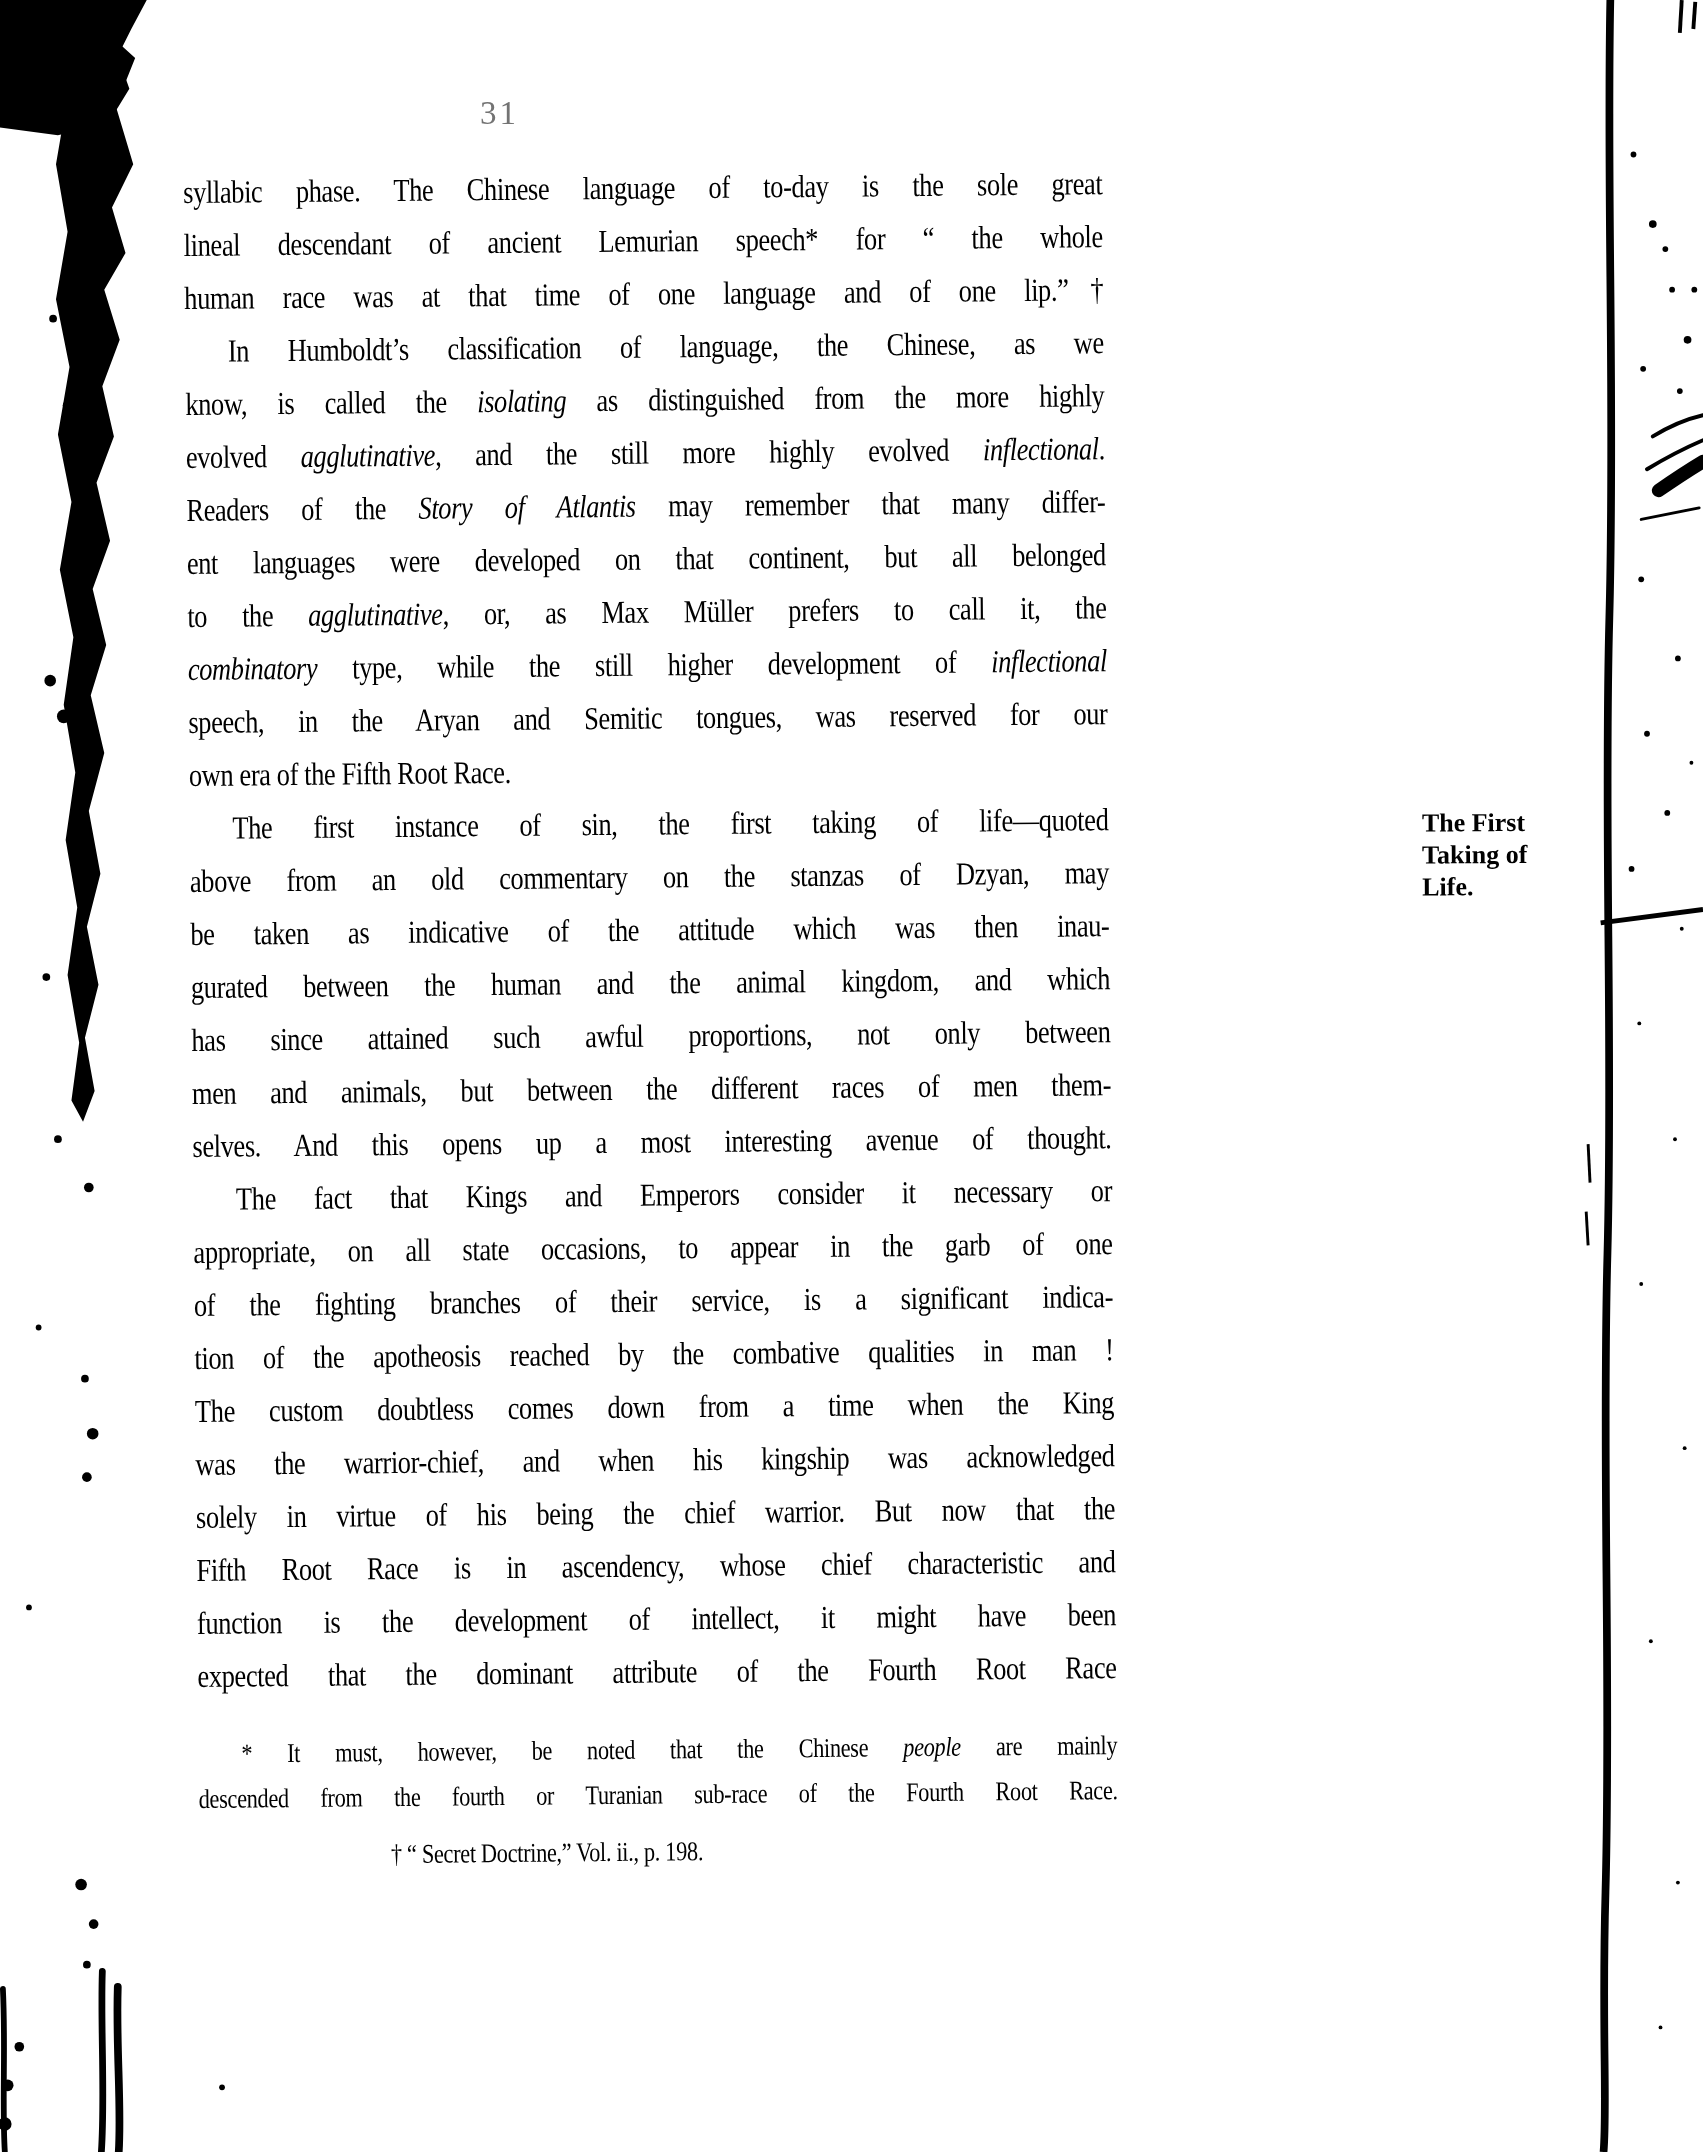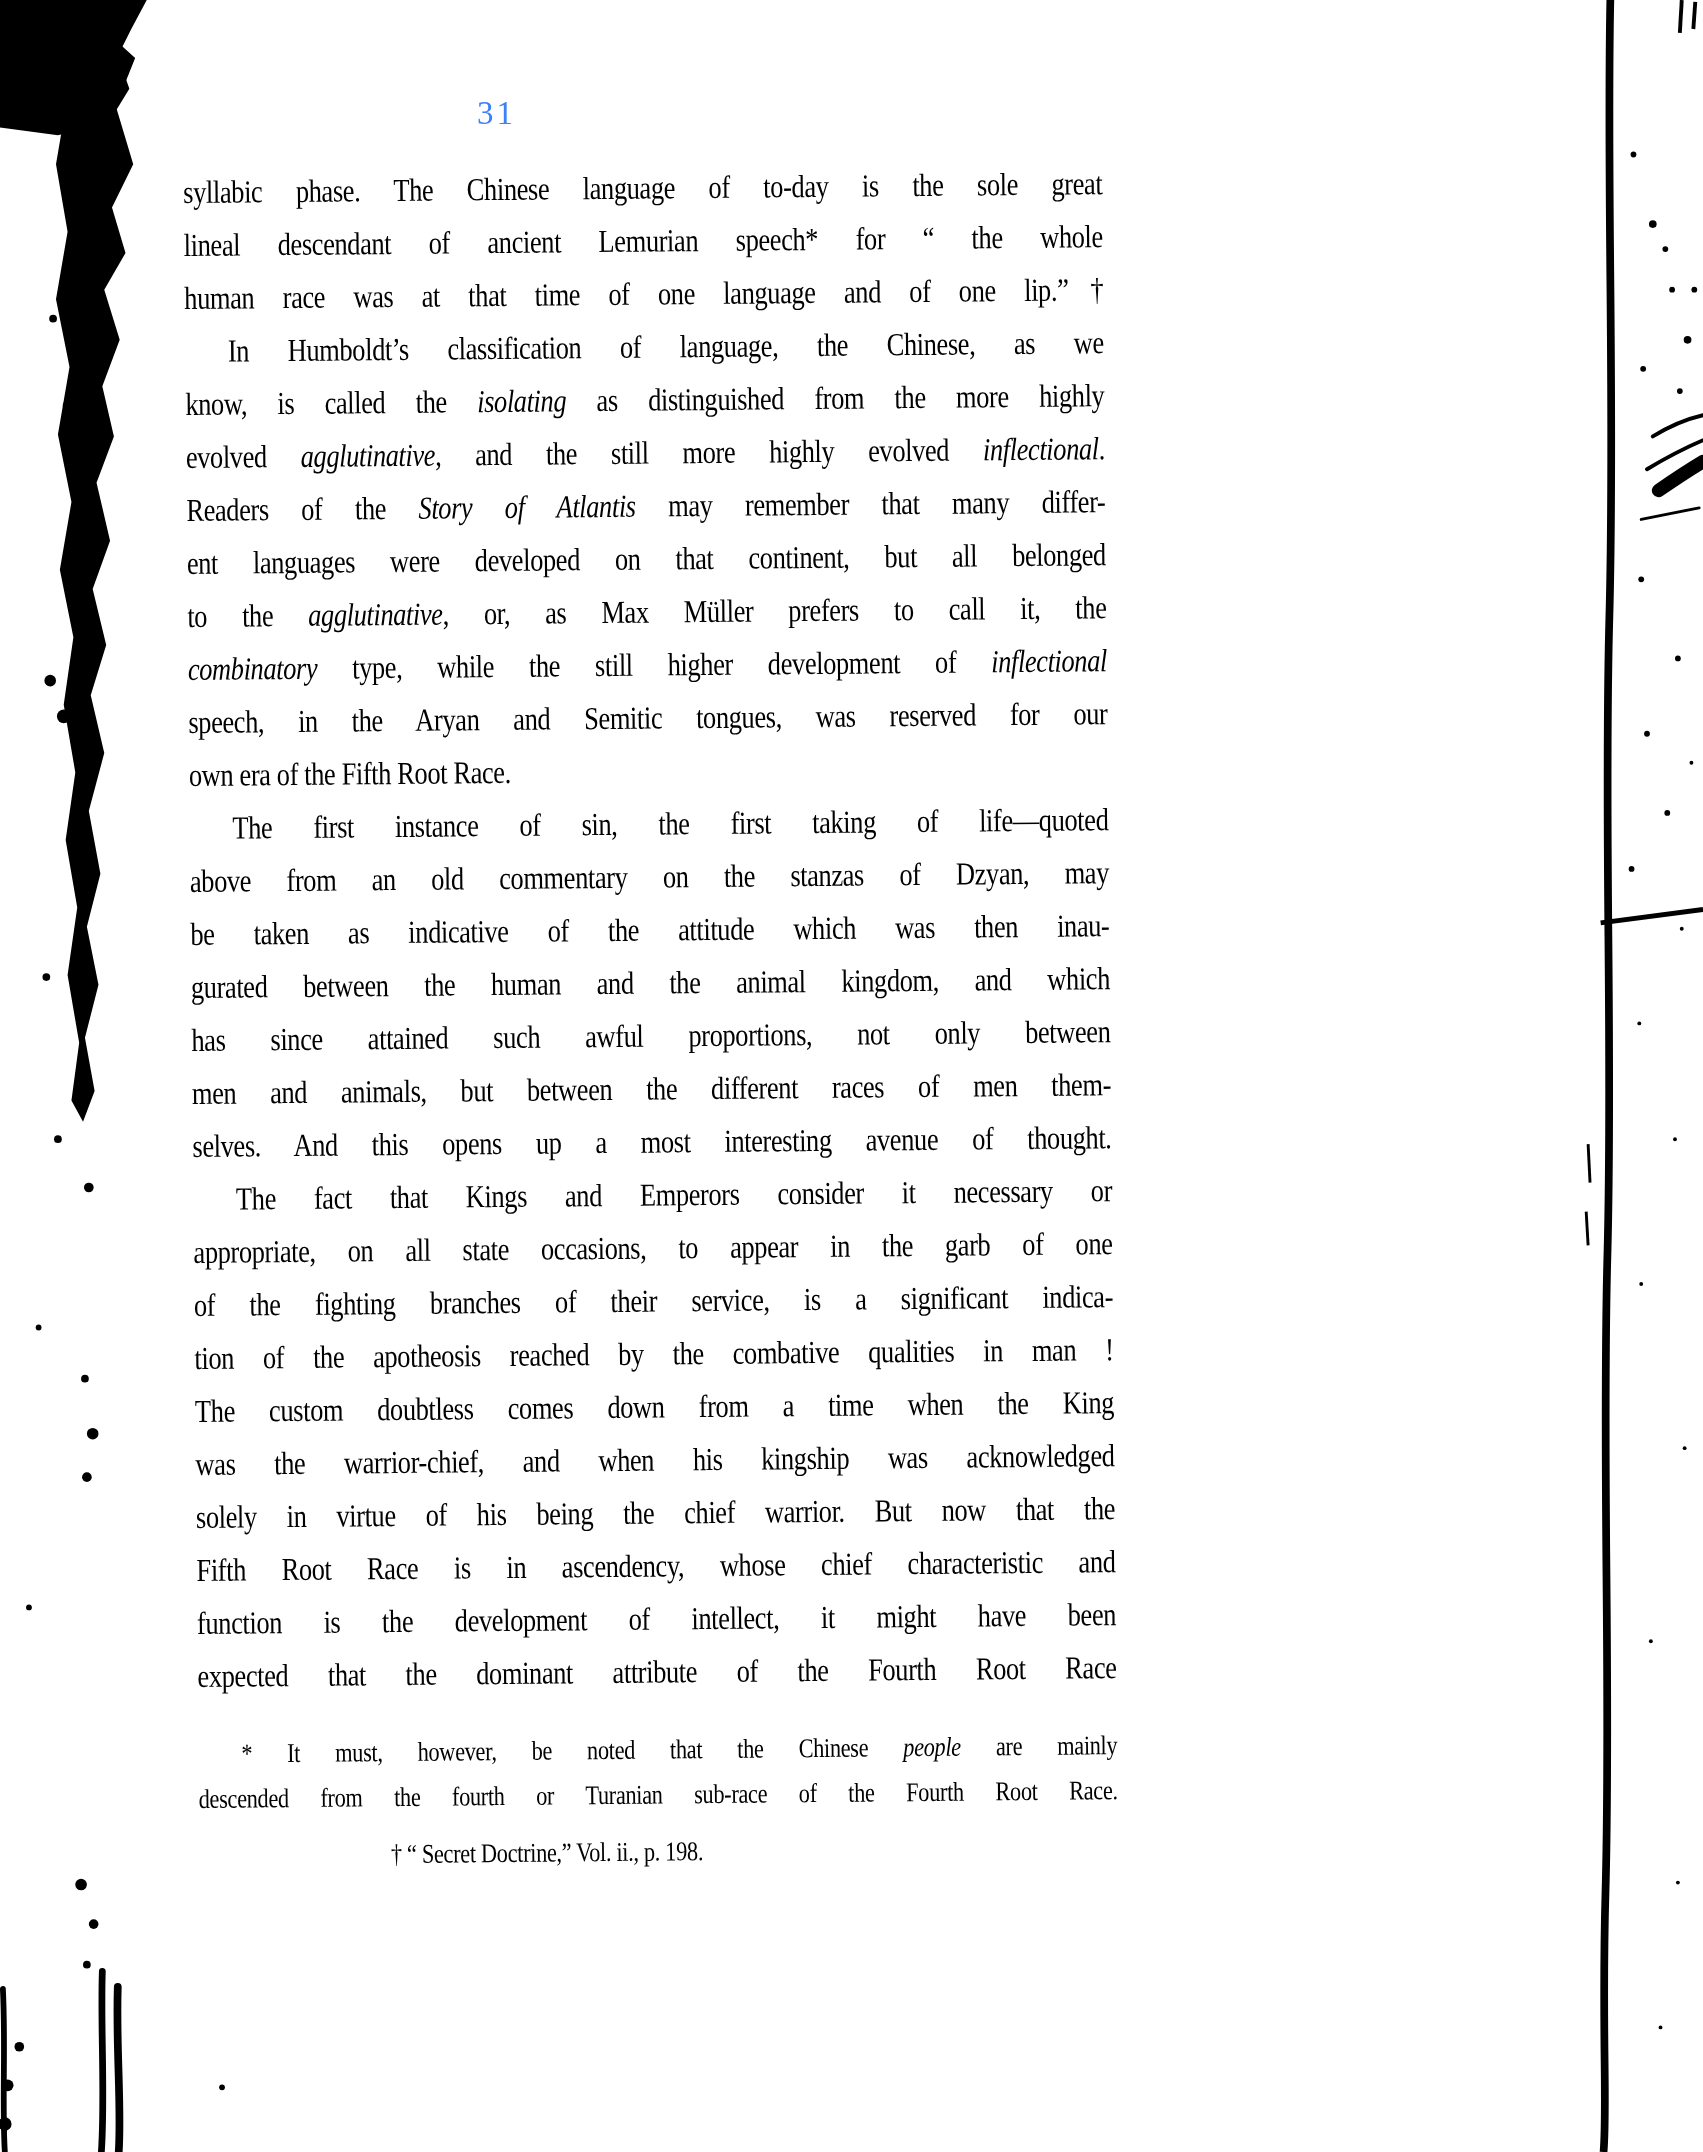--- a/index.html
+++ b/index.html
@@ -1,20 +1,20 @@
 <!DOCTYPE html>
 <html><head>
 <meta charset="utf-8">
 <style>
   html,body{margin:0;padding:0;background:#ffffff;}
   #page{position:relative;width:1703px;height:2152px;background:#ffffff;overflow:hidden;
         font-family:"Liberation Serif","DejaVu Serif",serif;color:#000;}
   #artifacts{position:absolute;left:0;top:0;width:1703px;height:2152px;pointer-events:none;}
-  #page-number{position:absolute;left:477px;top:95px;width:77px;
-        font-size:33px;letter-spacing:2.9px;color:#3b82f6;}
+  #page-number{position:absolute;left:461px;top:95px;width:77px;text-align:center;
+        font-size:33px;letter-spacing:2.9px;color:#737373;}
   #text-block{position:absolute;left:183px;top:166px;width:919px;
         transform:rotate(-0.55deg);transform-origin:0 0;}
   #text-scale{width:1110px;transform:scaleX(0.828);transform-origin:0 0;}
   .para{margin:0;}
   .line{font-size:32px;line-height:53px;letter-spacing:-0.5px;white-space:normal;
         text-align:justify;text-align-last:justify;}
   .line.ragged{text-align-last:left;}
   .line.indent{text-indent:52px;}
   .line em{font-style:italic;}
   #footnote-1{margin-top:29px;}
@@ -161,15 +161,20 @@
           </div>
         </div>
       <div id="footnote-1">
           <div class="line indent"><span>* It must, however, be noted that the Chinese </span><em>people</em><span> are mainly</span></div>
           <div class="line"><span>descended from the fourth or Turanian sub-race of the Fourth Root Race.</span></div>
         </div>
       <div id="footnote-2">† “ Secret Doctrine,” Vol. ii., p. 198.</div>
     </div>
   </div>
 
+  <div id="margin-note">
+    <div>The First</div>
+    <div>Taking of</div>
+    <div>Life.</div>
+  </div>
 
 </div>
 
 
 </body></html>

